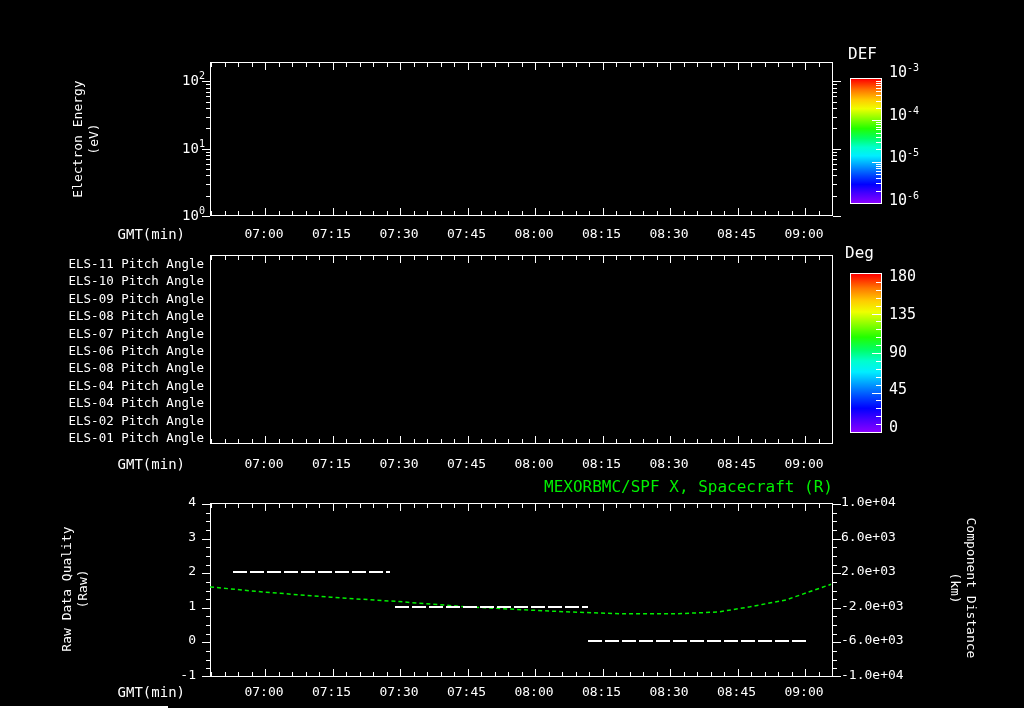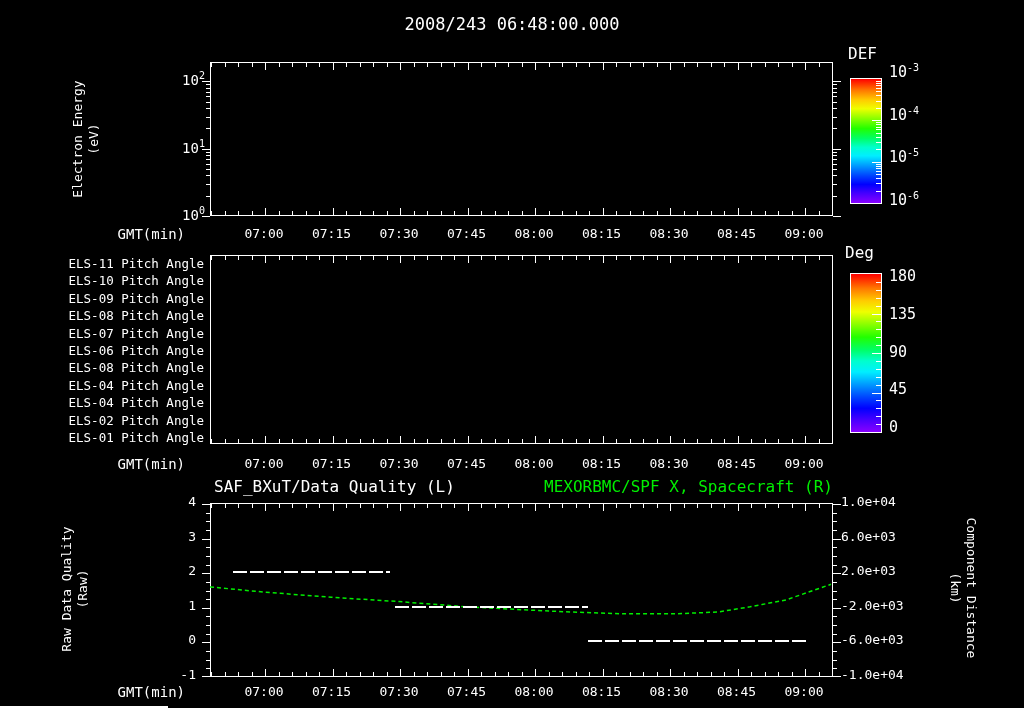--- a/index.html
+++ b/index.html
@@ -38,21 +38,20 @@
     background:repeating-linear-gradient(90deg,#fff 0,#fff 14px,transparent 14px,transparent 17px);}
   #curve-svg{position:absolute;left:210px;top:503px;pointer-events:none;}
   #notice{position:absolute;left:2px;top:694px;font-size:12px;white-space:nowrap;}
   #notice-underline{position:absolute;left:0;top:706px;width:168px;height:1.5px;background:#fff;}
 </style>
 </head>
 <body>
 
 <div id="canvas">
 
-  <div class="t" id="t1" style="top:14px">2008/243 06:48:00.000</div>
 
   <div class="rot" id="ylab1">
     <div>Electron Energy</div>
     <div>(eV)</div>
   </div>
   <div class="panel" id="panel1">
       <div class="tick" style="left: 0px; width: 1px; height: 4px; top: 0px;"></div>
       <div class="tick" style="left: 0px; width: 1px; height: 4px; bottom: 0px;"></div>
       <div class="tick" style="left: 13.5px; width: 1px; height: 4px; top: 0px;"></div>
       <div class="tick" style="left: 13.5px; width: 1px; height: 4px; bottom: 0px;"></div>
@@ -351,21 +350,20 @@
       <div class="tick" style="right: 0px; top: 94.8px; width: 5px; height: 1px;"></div>
       <div class="tick" style="right: 0px; top: 102.7px; width: 5px; height: 1px;"></div>
       <div class="tick" style="right: 0px; top: 110.6px; width: 5px; height: 1px;"></div>
       <div class="tick" style="right: 0px; top: 118.5px; width: 9px; height: 1px;"></div>
       <div class="tick" style="right: 0px; top: 126.4px; width: 5px; height: 1px;"></div>
       <div class="tick" style="right: 0px; top: 134.3px; width: 5px; height: 1px;"></div>
       <div class="tick" style="right: 0px; top: 142.2px; width: 5px; height: 1px;"></div>
       <div class="tick" style="right: 0px; top: 150.1px; width: 5px; height: 1px;"></div>
     </div>
 
-  <div class="p3t" id="p3tl">SAF_BXuT/Data Quality (L)</div>
   <div class="p3t" id="p3tr" style="color: rgb(0, 238, 0);">MEXORBMC/SPF X, Spacecraft (R)</div>
   <div class="rot" id="ylab3l">
     <div>Raw Data Quality</div>
     <div>(Raw)</div>
   </div>
   <div class="rot" id="ylab3r">
     <div>Component Distance</div>
     <div>(km)</div>
   </div>
   <div class="panel" id="panel3">

